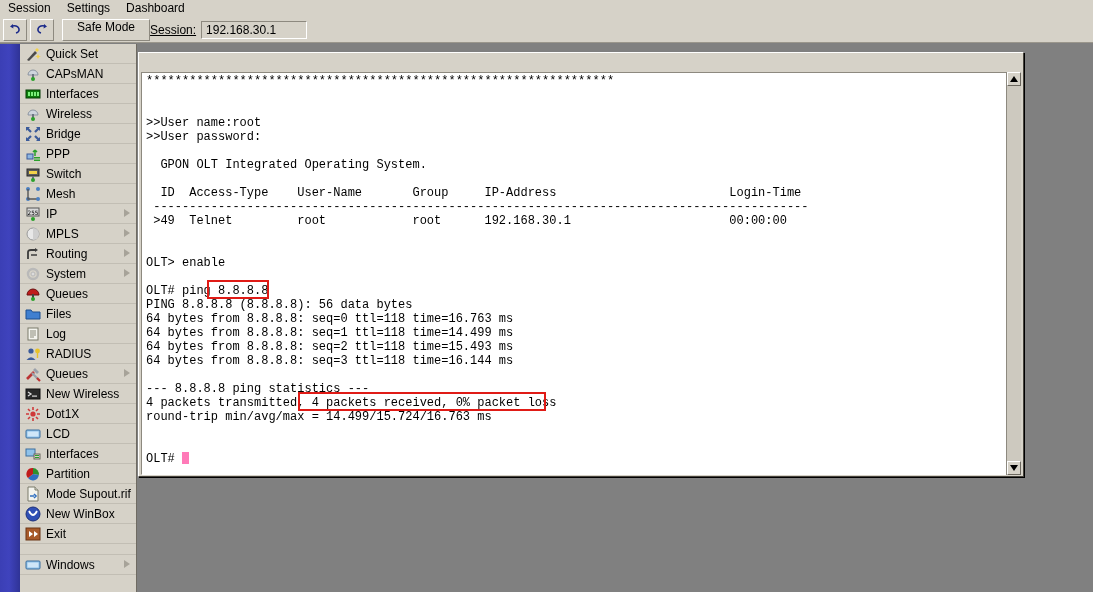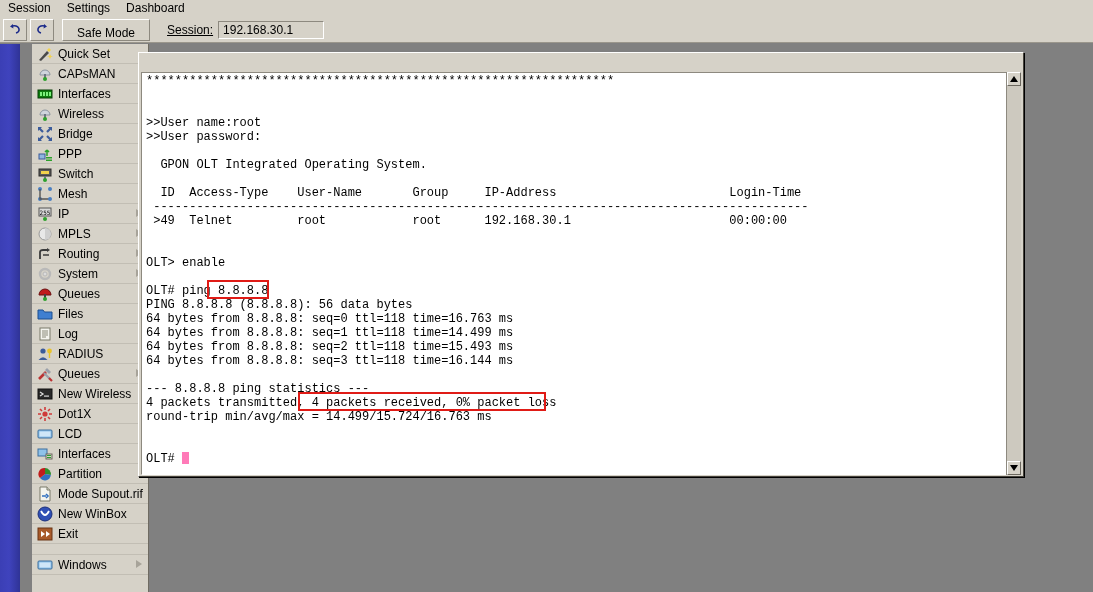--- a/index.html
+++ b/index.html
@@ -32,42 +32,42 @@
   }
   .tbtn{
     width:22px;height:20px;margin-right:3px;
     background:#d6d2c8;
     border:1px solid #ffffff;border-right-color:#8d897f;border-bottom-color:#8d897f;
     display:flex;align-items:center;justify-content:center;
     color:#1b2a8a;font-size:13px;line-height:1;
   }
   .tbtn svg{display:block;}
   .safemode{
-    height:20px;margin-left:5px;margin-right:17px;padding:0 14px;
+    height:20px;margin-left:5px;margin-right:0;padding:0 14px;
     background:#d6d2c8;
     border:1px solid #ffffff;border-right-color:#8d897f;border-bottom-color:#8d897f;
-    display:flex;align-items:flex-end;justify-content:center;
+    display:flex;align-items:flex-start;justify-content:center;
     font-size:12px;color:#000;
   }
   .sesslabel{font-size:12px;margin-right:5px;text-decoration:underline;}
   .sessval{
     height:16px;min-width:96px;padding:0 4px;background:#d6d2c8;
     border:1px solid #8d897f;border-right-color:#ffffff;border-bottom-color:#ffffff;
     display:flex;align-items:center;font-size:12px;
   }
 
   
   .rail{
     position:absolute;left:0;top:44px;width:20px;height:548px;
     background:linear-gradient(to right,#3b3fb5 0%,#3f43bd 45%,#2f3396 100%);
   }
 
   
   .sidebar{
-    position:absolute;left:32px;top:44px;width:117px;height:548px;
+    position:absolute;left:20px;top:44px;width:117px;height:548px;
     background:#d6d2c8;
     border-right:1px solid #6f6b62;
     box-sizing:border-box;
     overflow:hidden;
   }
   .mrow{
     position:relative;height:20px;display:flex;align-items:center;
     border-bottom:1px solid #c2beb4;
     padding-left:5px;box-sizing:border-box;
   }

